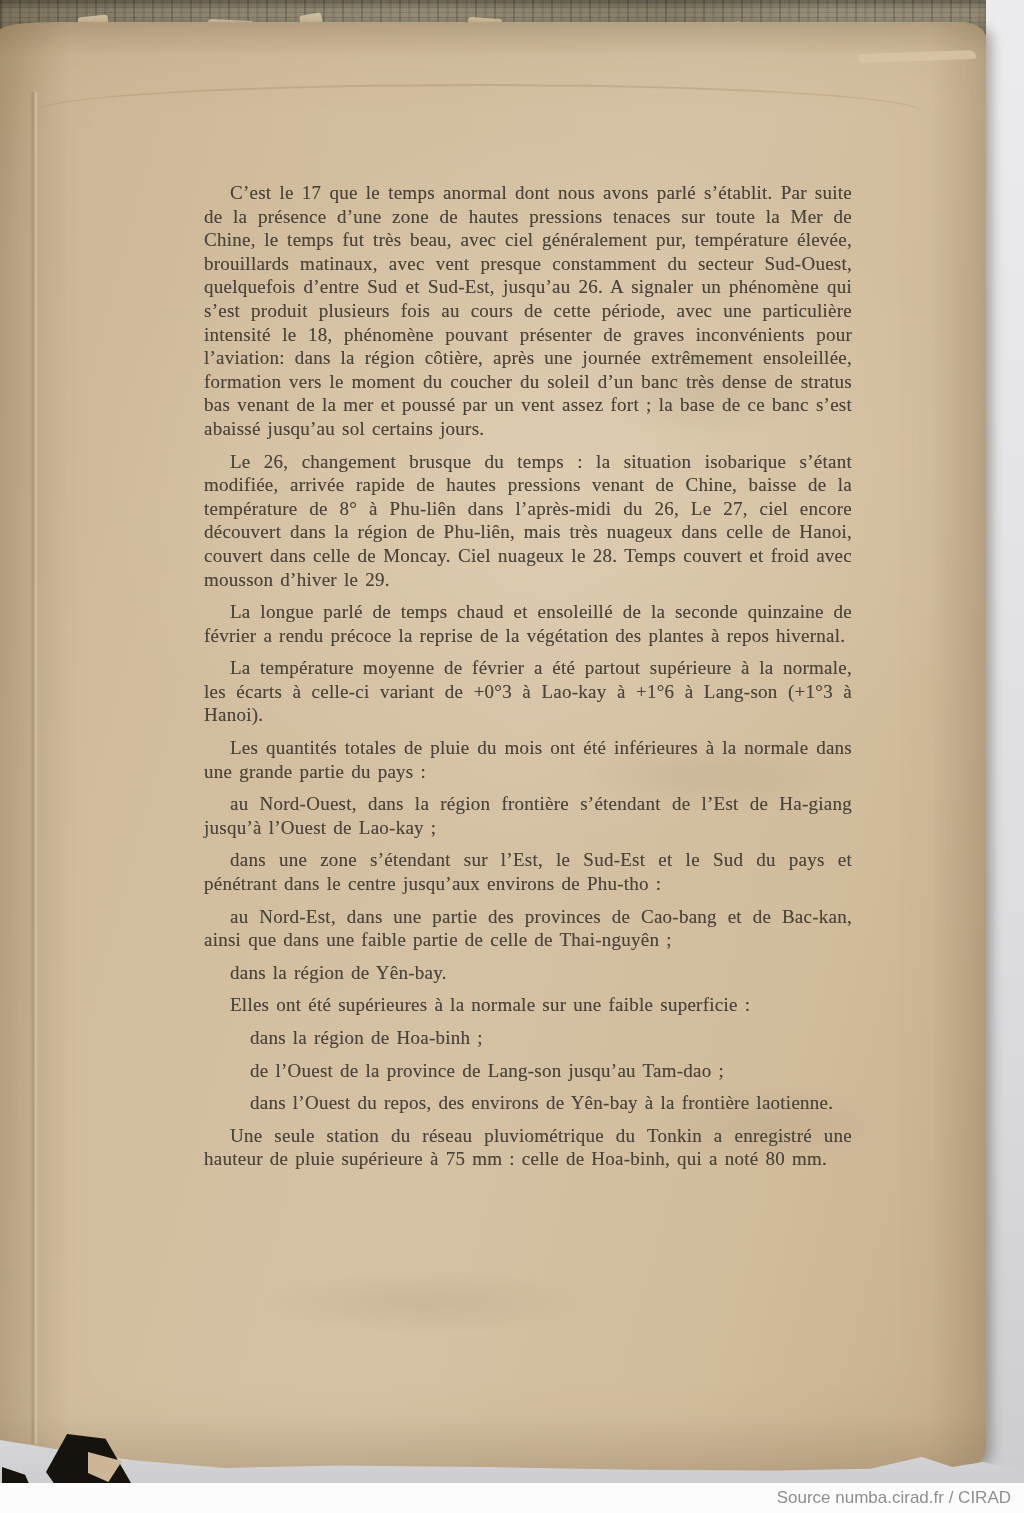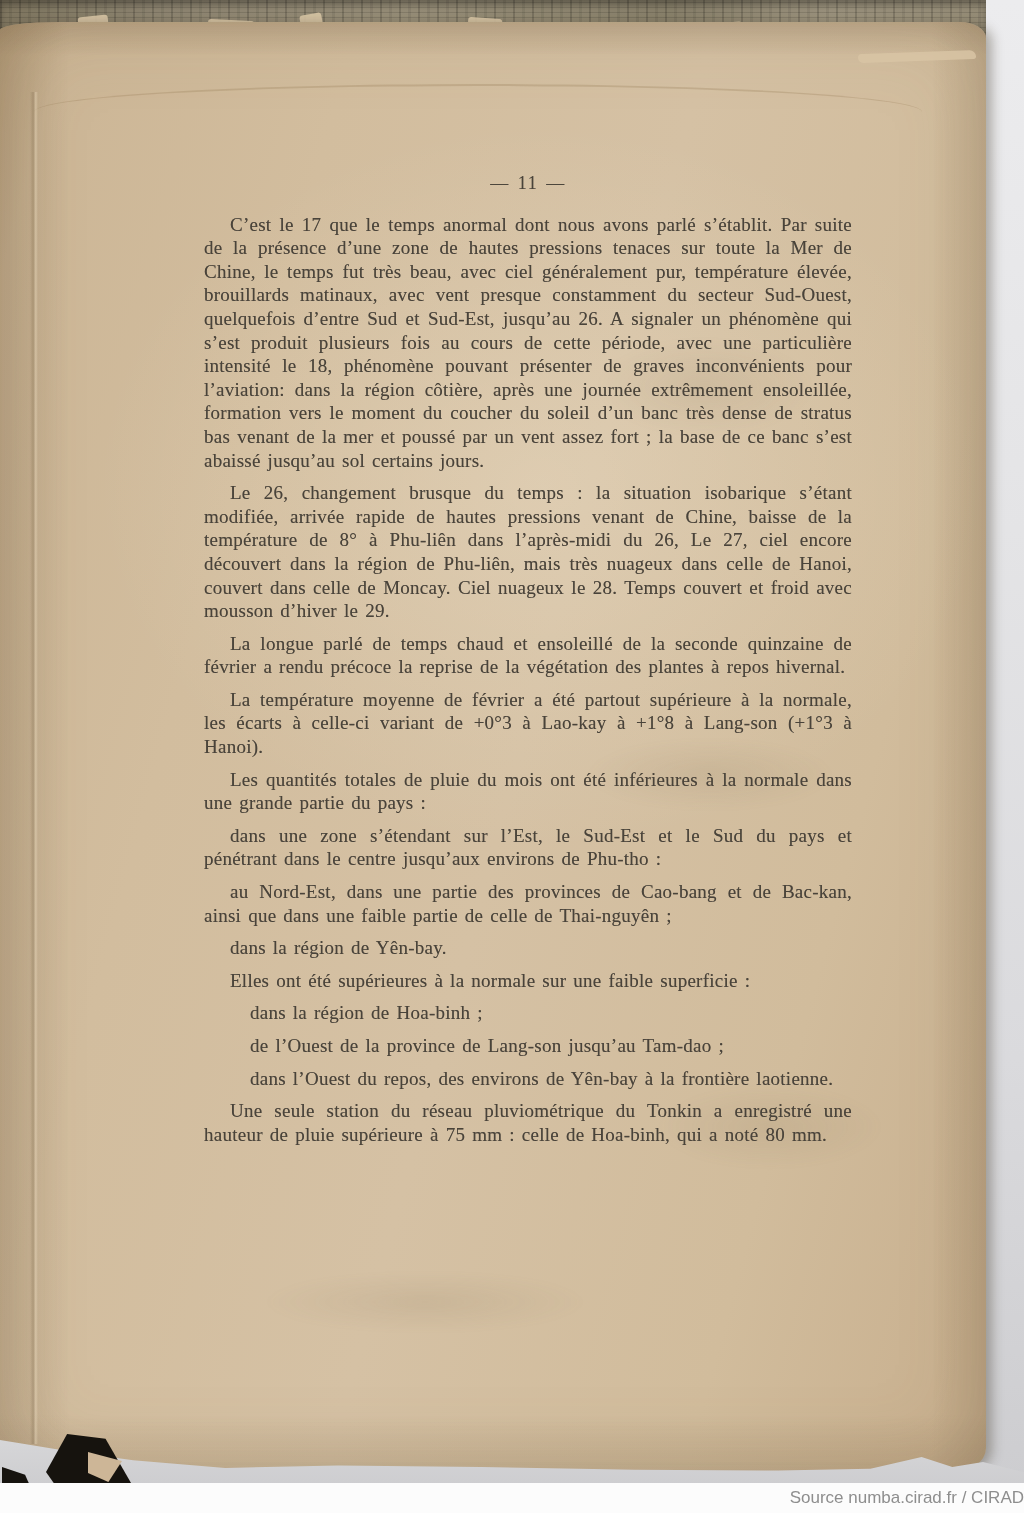--- a/index.html
+++ b/index.html
@@ -99,21 +99,21 @@
   .binding-b { position: absolute; left: 2px; top: 1464px; width: 42px; height: 49px; z-index: 5;
     background: #16130e; clip-path: polygon(0 6%, 55% 22%, 95% 100%, 0 100%); }
   .corner-chip { position: absolute; left: 88px; top: 1452px; width: 34px; height: 30px; z-index: 5;
     background: #cdb697; clip-path: polygon(0 0, 100% 30%, 60% 100%, 0 70%); }
 
   
   .source-bar {
     position: absolute; left: 0; right: 0; bottom: 0; height: 30px; z-index: 6;
     background: #fcfcfc;
     display: flex; align-items: center; justify-content: flex-end;
-    box-sizing: border-box;
+    padding-right: 13px; box-sizing: border-box;
     font-family: "Liberation Sans", "DejaVu Sans", sans-serif;
     font-size: 17px; color: #8e8e8e;
   }
 </style>
 </head>
 <body>
 
 <div class="stage">
 
   <div class="top-edges">
@@ -126,27 +126,27 @@
 
   <div class="page">
     <div class="top-fold-line"></div>
     <div class="sheet-edge-r"></div>
     <div class="smudge sm1"></div>
     <div class="smudge sm2"></div>
     <div class="smudge sm3"></div>
     <div class="smudge sm4"></div>
 
     <div class="text-block">
-      <div class="page-number">— 11 —</div>
       <div id="paragraphs">
           <p class="para p-normal">C’est le 17 que le temps anormal dont nous avons parlé s’établit. Par suite de la présence d’une zone de hautes pressions tenaces sur toute la Mer de Chine, le temps fut très beau, avec ciel généralement pur, température élevée, brouillards matinaux, avec vent presque constamment du secteur Sud-Ouest, quelquefois d’entre Sud et Sud-Est, jusqu’au 26. A signaler un phénomène qui s’est produit plusieurs fois au cours de cette période, avec une particulière intensité le 18, phénomène pouvant présenter de graves inconvénients pour l’aviation: dans la région côtière, après une journée extrêmement ensoleillée, formation vers le moment du coucher du soleil d’un banc très dense de stratus bas venant de la mer et poussé par un vent assez fort ; la base de ce banc s’est abaissé jusqu’au sol certains jours.</p>
           <p class="para p-normal">Le 26, changement brusque du temps : la situation isobarique s’étant modifiée, arrivée rapide de hautes pressions venant de Chine, baisse de la température de 8° à Phu-liên dans l’après-midi du 26, Le 27, ciel encore découvert dans la région de Phu-liên, mais très nuageux dans celle de Hanoi, couvert dans celle de Moncay. Ciel nuageux le 28. Temps couvert et froid avec mousson d’hiver le 29.</p>
           <p class="para p-normal">La longue parlé de temps chaud et ensoleillé de la seconde quinzaine de février a rendu précoce la reprise de la végétation des plantes à repos hivernal.</p>
-          <p class="para p-normal">La température moyenne de février a été partout supérieure à la normale, les écarts à celle-ci variant de +0°3 à Lao-kay à +1°8 à Lang-son (+1°3 à Hanoi).</p>
+          <p class="para p-normal">La température moyenne de février a été partout supérieure à la normale, les écarts à celle-ci variant de +0°3 à Lao-kay à +1°6 à Lang-son (+1°3 à Hanoi).</p>
           <p class="para p-normal">Les quantités totales de pluie du mois ont été inférieures à la normale dans une grande partie du pays :</p>
+          <p class="para p-normal">au Nord-Ouest, dans la région frontière s’étendant de l’Est de Ha-giang jusqu’à l’Ouest de Lao-kay ;</p>
           <p class="para p-normal">dans une zone s’étendant sur l’Est, le Sud-Est et le Sud du pays et pénétrant dans le centre jusqu’aux environs de Phu-tho :</p>
           <p class="para p-normal">au Nord-Est, dans une partie des provinces de Cao-bang et de Bac-kan, ainsi que dans une faible partie de celle de Thai-nguyên ;</p>
           <p class="para p-normal">dans la région de Yên-bay.</p>
           <p class="para p-normal">Elles ont été supérieures à la normale sur une faible superficie :</p>
           <p class="para p-sub">dans la région de Hoa-binh ;</p>
           <p class="para p-sub">de l’Ouest de la province de Lang-son jusqu’au Tam-dao ;</p>
           <p class="para p-subhang">dans l’Ouest du repos, des environs de Yên-bay à la frontière laotienne.</p>
           <p class="para p-normal">Une seule station du réseau pluviométrique du Tonkin a enregistré une hauteur de pluie supérieure à 75 mm : celle de Hoa-binh, qui a noté 80 mm.</p>
         </div>
     </div>

